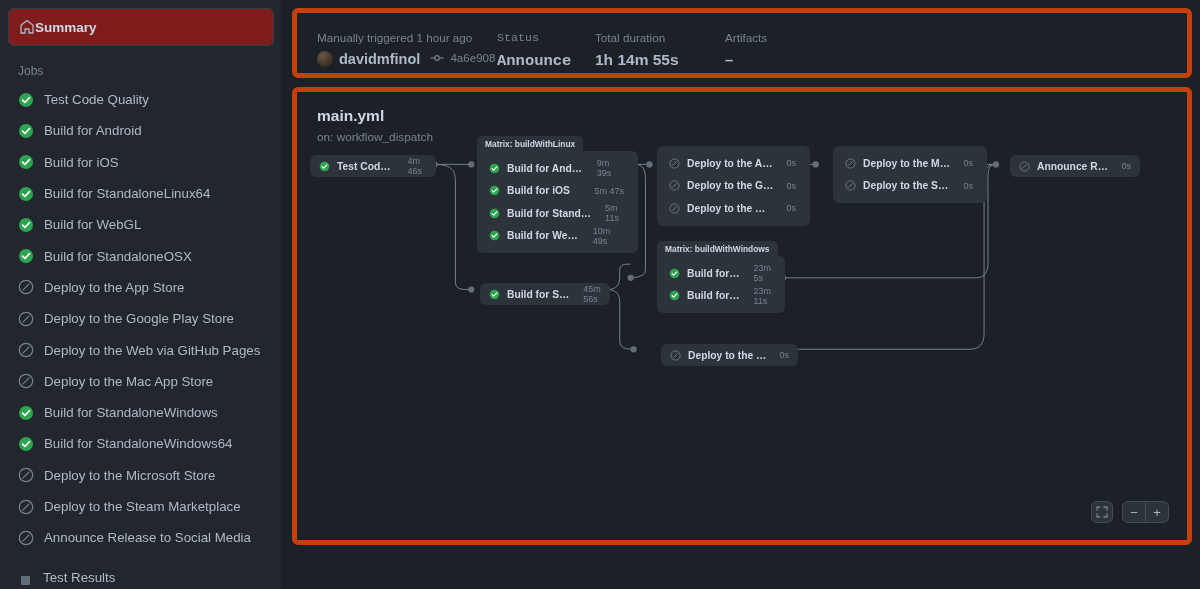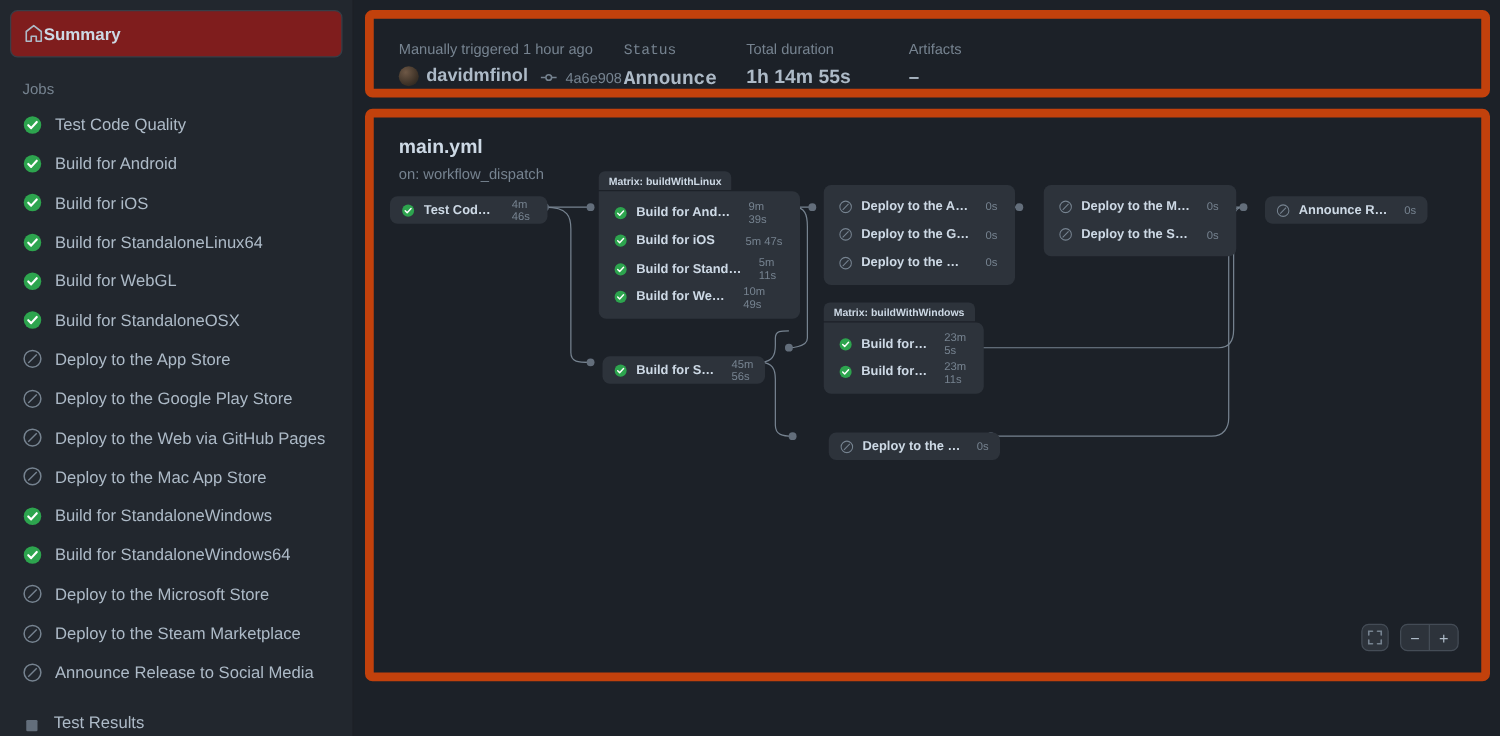--- a/index.html
+++ b/index.html
@@ -42,30 +42,30 @@
   .artifact-row { display:flex; align-items:flex-end; gap:10px; height:31.3px; padding:0 10px; color:#adbac7; font-size:13.3px;}
   .sq-icon { width: 9px; height: 9px; background: #636e7b; margin: 0 3px; border-radius:1px; display:inline-block; }
 
   
   .ico { width: 16px; height: 16px; flex: 0 0 16px; display: block; }
 
   
   .main { flex: 1; padding: 8px 8px 0 9px; }
   .panel {
     background: #1c2128;
-    border: 7px solid #c2410c;
+    border: 5px solid #c2410c;
     border-radius: 6px;
   }
   .header-panel { height: 70px; padding: 18px 20px; display: flex; gap: 0; }
   .hcol { display: flex; flex-direction: column; gap: 7px; }
   .hcol.c1 { width: 180px; }
   .hcol.c2 { width: 98px; font-family: Liberation Mono, monospace; }
   .hcol.c3 { width: 130px; }
   .hlabel { color: #768390; font-size: 11.7px; }
-  .hvalue { color: #adbac7; font-size: 14.5px; font-weight: 600; display: flex; align-items: flex-end; gap: 6px; }
+  .hvalue { color: #adbac7; font-size: 14.5px; font-weight: 600; display: flex; align-items: flex-start; gap: 6px; }
   .hvalue.big { font-size: 15.5px; }
   .avatar {
     width: 16px; height: 16px; border-radius: 50%;
     background: radial-gradient(circle at 35% 30%, #6e5846 0%, #3f3328 60%, #20201c 100%);
     flex: 0 0 16px;
   }
   .sha { color: #768390; font-size: 11.6px; font-weight: 400; }
   .dash { color: #adbac7; font-size: 15px; }
 
   .graph-panel { margin-top: 9px; height: 458px; position: relative; overflow: hidden; }

